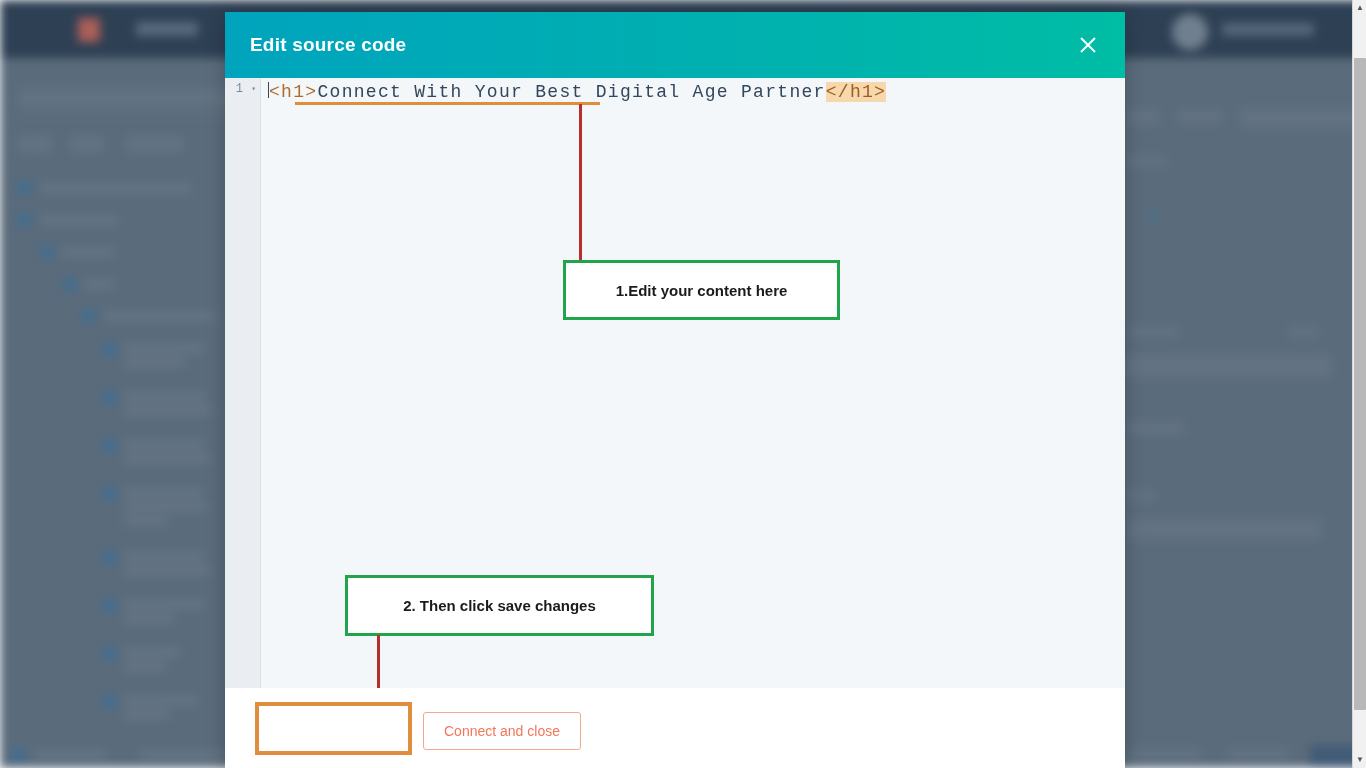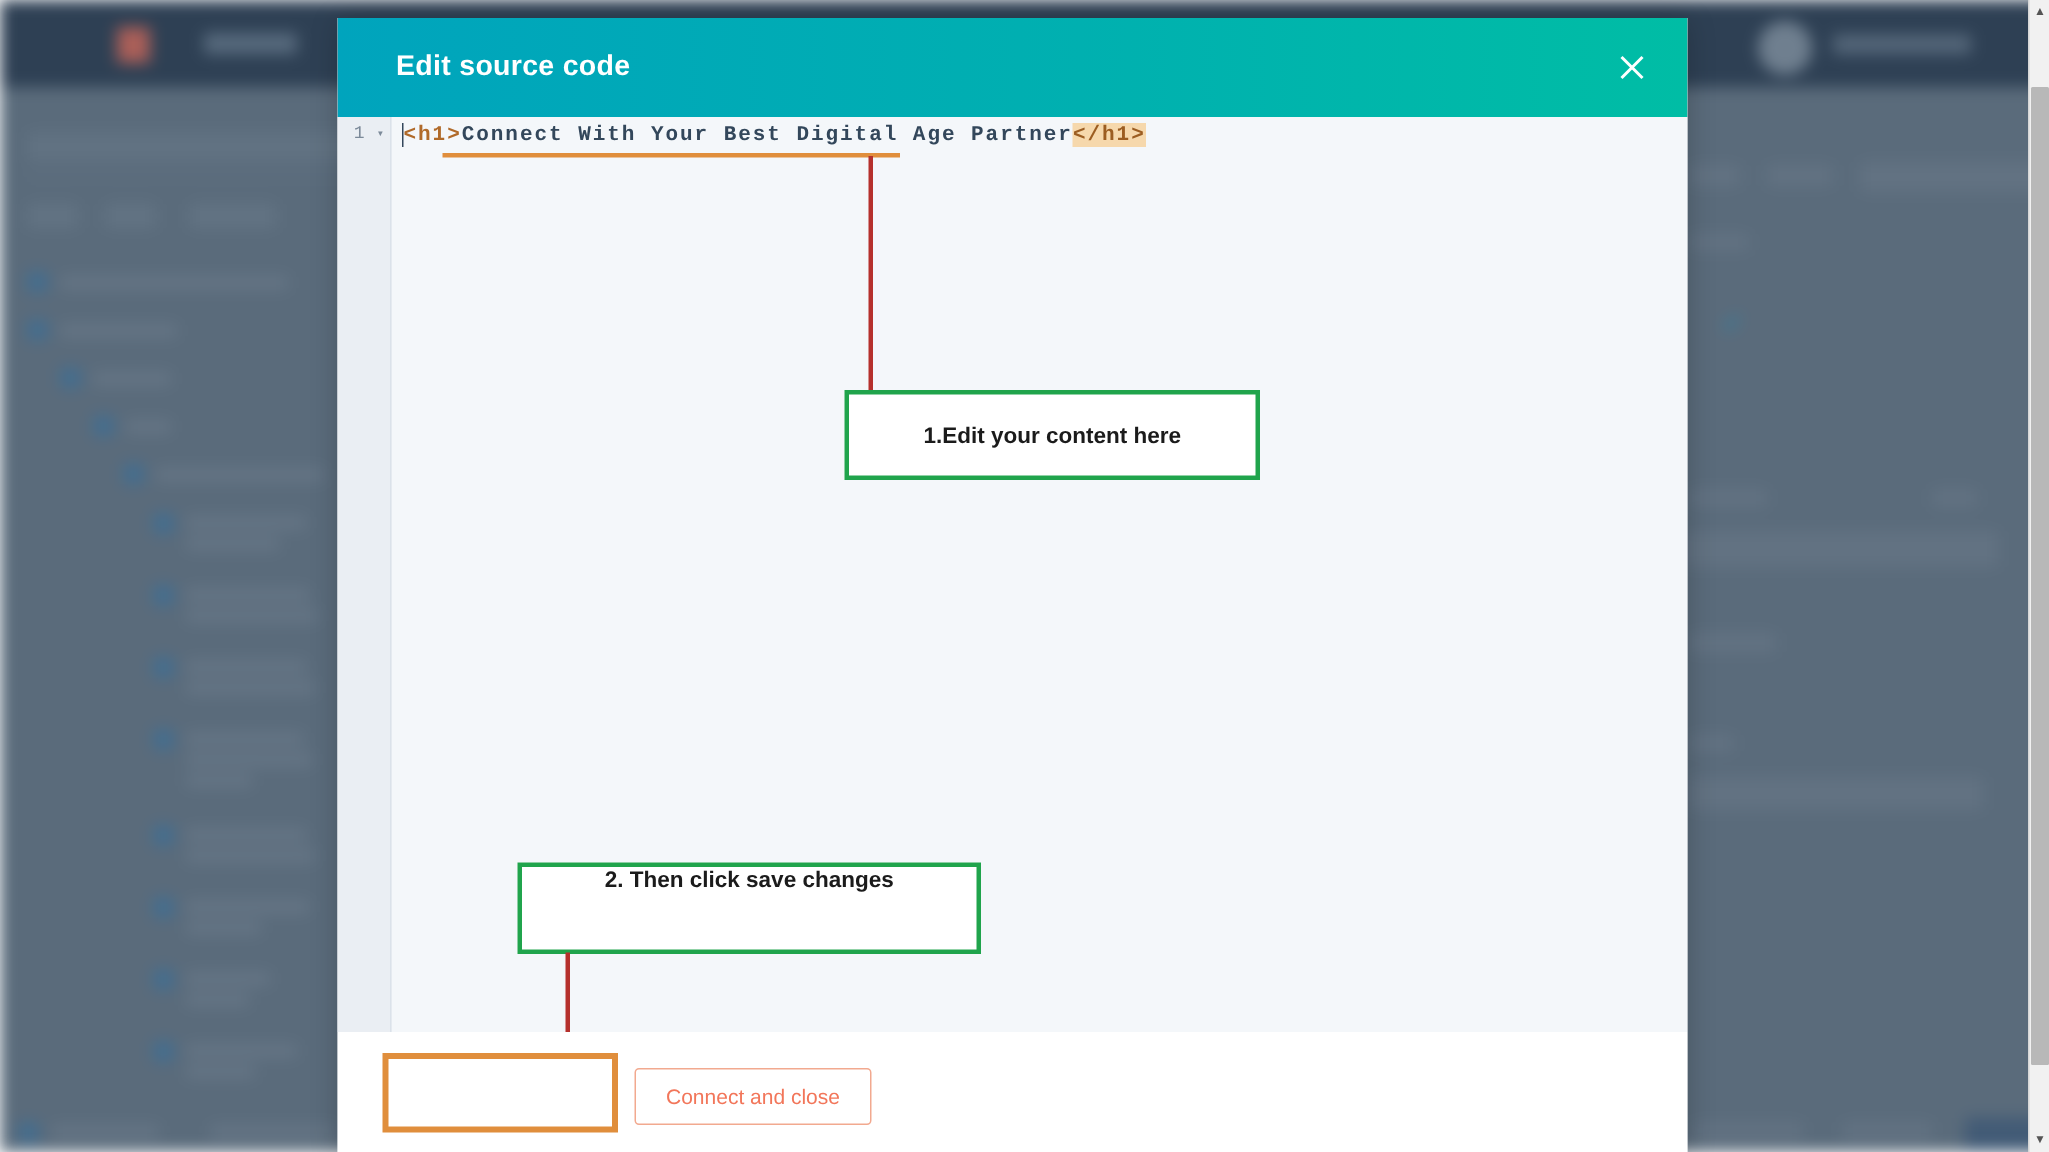--- a/index.html
+++ b/index.html
@@ -91,21 +91,21 @@
     width: 900px; height: 756px;
     background: #ffffff;
     box-shadow: 0 2px 18px rgba(0,0,0,.22);
     overflow: hidden;
   }
   #modal-header {
     position: relative; height: 66px;
     background: linear-gradient(90deg, #00a4bd 0%, #00b0b0 55%, #00bda5 100%);
   }
   #modal-title {
-    position: absolute; left: 39px; top: 50%; transform: translateY(-50%);
+    position: absolute; left: 25px; top: 50%; transform: translateY(-50%);
     color: #ffffff; font-size: 19px; font-weight: bold; letter-spacing: .2px;
   }
   #modal-close {
     position: absolute; right: 22px; top: 50%; transform: translateY(-50%);
     width: 30px; height: 30px; cursor: pointer;
     display: flex; align-items: center; justify-content: center;
   }
   #modal-close svg { display: block; }
 
   
@@ -121,22 +121,22 @@
   #gutter-linenum {
     position: absolute; right: 17px; top: 4px;
     color: #7c8a99; font-size: 12px; font-family: "Liberation Mono", monospace;
   }
   #gutter-fold {
     position: absolute; right: 4px; top: 6px;
     color: #7c8a99; font-size: 8px; cursor: pointer;
   }
   #code-line {
     position: absolute; left: 44px; top: 4px;
-    font-size: 14px; font-family: "Liberation Mono", monospace;
-    letter-spacing: 1.3px; white-space: pre; color: #33475b; font-weight: bold;
+    font-size: 18px; font-family: "Liberation Mono", monospace;
+    letter-spacing: 1.3px; white-space: pre; color: #33475b;
   }
   .tok-tag { color: #b06a2a; }
   .tok-tag-hl { color: #9c5d21; background: #f6d8ac; }
   #code-caret {
     position: absolute; left: 43px; top: 4px; width: 1px; height: 16px;
     background: #33475b;
   }
 
   
   #code-underline {
@@ -152,21 +152,21 @@
     background: #ffffff; border: 3px solid #20a44c;
     display: flex; align-items: center; justify-content: center;
   }
   #callout-1-text {
     color: #1b1b1b; font-size: 15px; font-weight: bold;
     font-family: "Liberation Sans", sans-serif;
   }
   #callout-2 {
     position: absolute; left: 120px; top: 497px; width: 309px; height: 61px;
     background: #ffffff; border: 3px solid #20a44c;
-    display: flex; justify-content: center;
+    display: flex; align-items: center; justify-content: center;
   }
   #callout-2-text {
     color: #1b1b1b; font-size: 15px; font-weight: bold;
     font-family: "Liberation Sans", sans-serif;
   }
   #connector-2 {
     position: absolute; left: 152px; top: 557px; width: 3px; height: 152px;
     background: #b5302c;
   }
 

